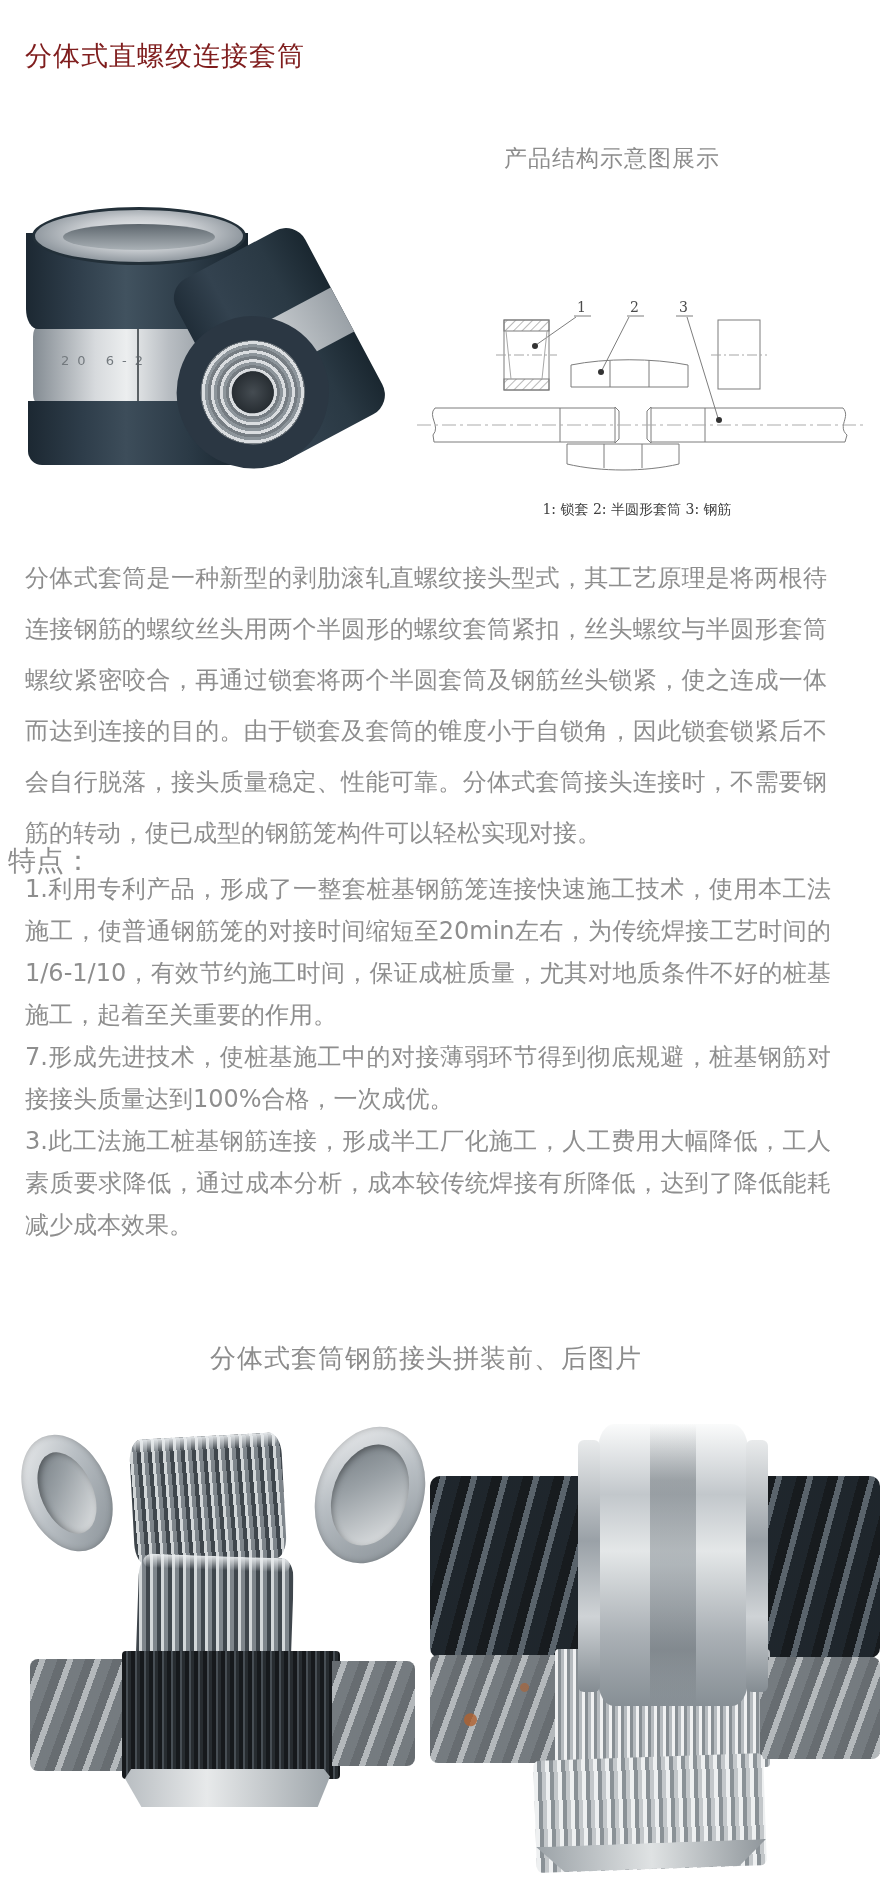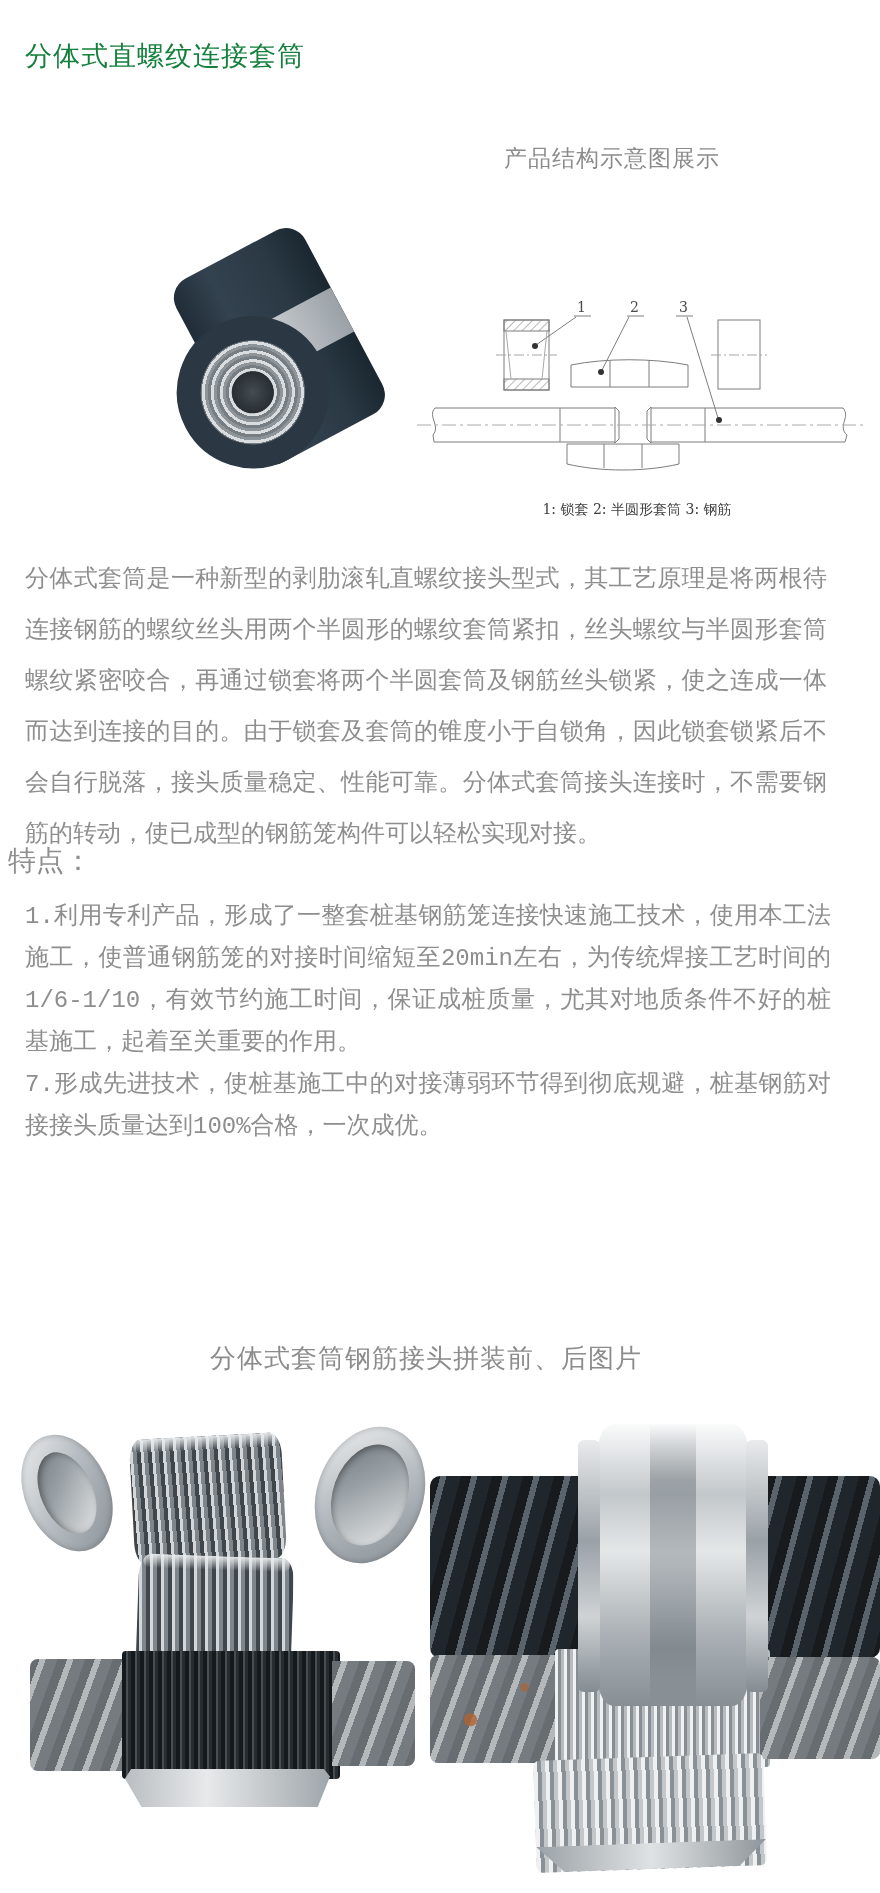--- a/index.html
+++ b/index.html
@@ -2,27 +2,27 @@
 <html><head>
 <meta charset="utf-8">
 <style>
   html,body{margin:0;padding:0;background:#fff;}
   #page{
     position:relative;width:880px;height:1893px;background:#ffffff;overflow:hidden;
     font-family:"DejaVu Sans","Liberation Sans",sans-serif;color:#8e8e8e;
   }
   .abs{position:absolute;}
   
-  .page-title{left:25px;top:38px;font-size:27px;letter-spacing:1px;color:#15803d;text-align:right;}
+  .page-title{left:25px;top:38px;font-size:27px;letter-spacing:1px;color:#7f1d1d;text-align:right;}
   .col-head{top:143px;font-size:23px;letter-spacing:1px;text-align:center;color:#8c8c8c;}
   .col-head.left{left:55px;width:260px;}
   .col-head.right{left:487px;width:250px;}
   .desc{left:25px;top:553px;width:802px;font-size:24px;line-height:51px;margin:0;text-align:justify;}
   .feat-head{left:8px;top:842px;font-size:28px;font-family:Liberation Mono, monospace;}
-  .features{left:25px;top:896px;width:806px;font-family:Liberation Mono, monospace;}
+  .features{left:25px;top:868px;width:806px;}
   .features p{margin:0;font-size:24px;line-height:42px;text-align:justify;}
   .bottom-head{left:0;top:1341px;width:880px;text-align:center;font-size:26px;letter-spacing:1px;
     transform:translateX(-14px);color:#8c8c8c;}
   
   .product-photo{left:8px;top:193px;width:337px;height:278px;background:#fff;}
   .coupler-up{position:absolute;left:18px;top:14px;width:224px;height:258px;}
   .cu-dark1{position:absolute;left:0;top:26px;width:222px;height:96px;
     background:linear-gradient(90deg,#1c2832,#2e3d4a 22%,#41525f 45%,#2c3b47 75%,#17232c);
     border-radius:0 0 12px 12px/0 0 20px 20px;z-index:2;}
   .cu-cap{position:absolute;left:6px;top:0;width:208px;height:52px;border-radius:50%;
@@ -103,20 +103,28 @@
 </head>
 <body>
 
 <div id="page">
 
   <h1 class="abs page-title" style="font-weight:normal;margin:0;">分体式直螺纹连接套筒</h1>
 
   <div class="abs col-head right">产品结构示意图展示</div>
 
   <div class="abs product-photo">
+    <div class="coupler-up">
+      <div class="cu-dark1"></div>
+      <div class="cu-cap"></div>
+      <div class="cu-silver">
+        <span class="cu-stamp">20 6-2</span>
+      </div>
+      <div class="cu-dark2"></div>
+    </div>
     <div class="coupler-tilt">
       <div class="ct-body">
         <div class="ct-band"></div>
       </div>
       <div class="ct-face"></div>
     </div>
   </div>
 
   <div class="abs diagram">
     <svg viewBox="0 0 460 255" width="460" height="255">
@@ -173,20 +181,21 @@
       </g>
     </svg>
   </div>
 
   <p class="abs desc">分体式套筒是一种新型的剥肋滚轧直螺纹接头型式，其工艺原理是将两根待连接钢筋的螺纹丝头用两个半圆形的螺纹套筒紧扣，丝头螺纹与半圆形套筒螺纹紧密咬合，再通过锁套将两个半圆套筒及钢筋丝头锁紧，使之连成一体而达到连接的目的。由于锁套及套筒的锥度小于自锁角，因此锁套锁紧后不会自行脱落，接头质量稳定、性能可靠。分体式套筒接头连接时，不需要钢筋的转动，使已成型的钢筋笼构件可以轻松实现对接。</p>
 
   <div class="abs feat-head">特点：</div>
   <div class="abs features">
     <p>1.利用专利产品，形成了一整套桩基钢筋笼连接快速施工技术，使用本工法施工，使普通钢筋笼的对接时间缩短至20min左右，为传统焊接工艺时间的1/6-1/10，有效节约施工时间，保证成桩质量，尤其对地质条件不好的桩基施工，起着至关重要的作用。</p>
     <p>7.形成先进技术，使桩基施工中的对接薄弱环节得到彻底规避，桩基钢筋对接接头质量达到100%合格，一次成优。</p>
+    <p>3.此工法施工桩基钢筋连接，形成半工厂化施工，人工费用大幅降低，工人素质要求降低，通过成本分析，成本较传统焊接有所降低，达到了降低能耗减少成本效果。</p>
   </div>
 
   <div class="abs bottom-head">分体式套筒钢筋接头拼装前、后图片</div>
 
   <div class="abs ring ring-a"></div>
   <div class="abs thr-sleeve sleeve-a"></div>
   <div class="abs thr-sleeve sleeve-b"></div>
   <div class="abs ring ring-b"></div>
 
   <div class="abs assembled">

